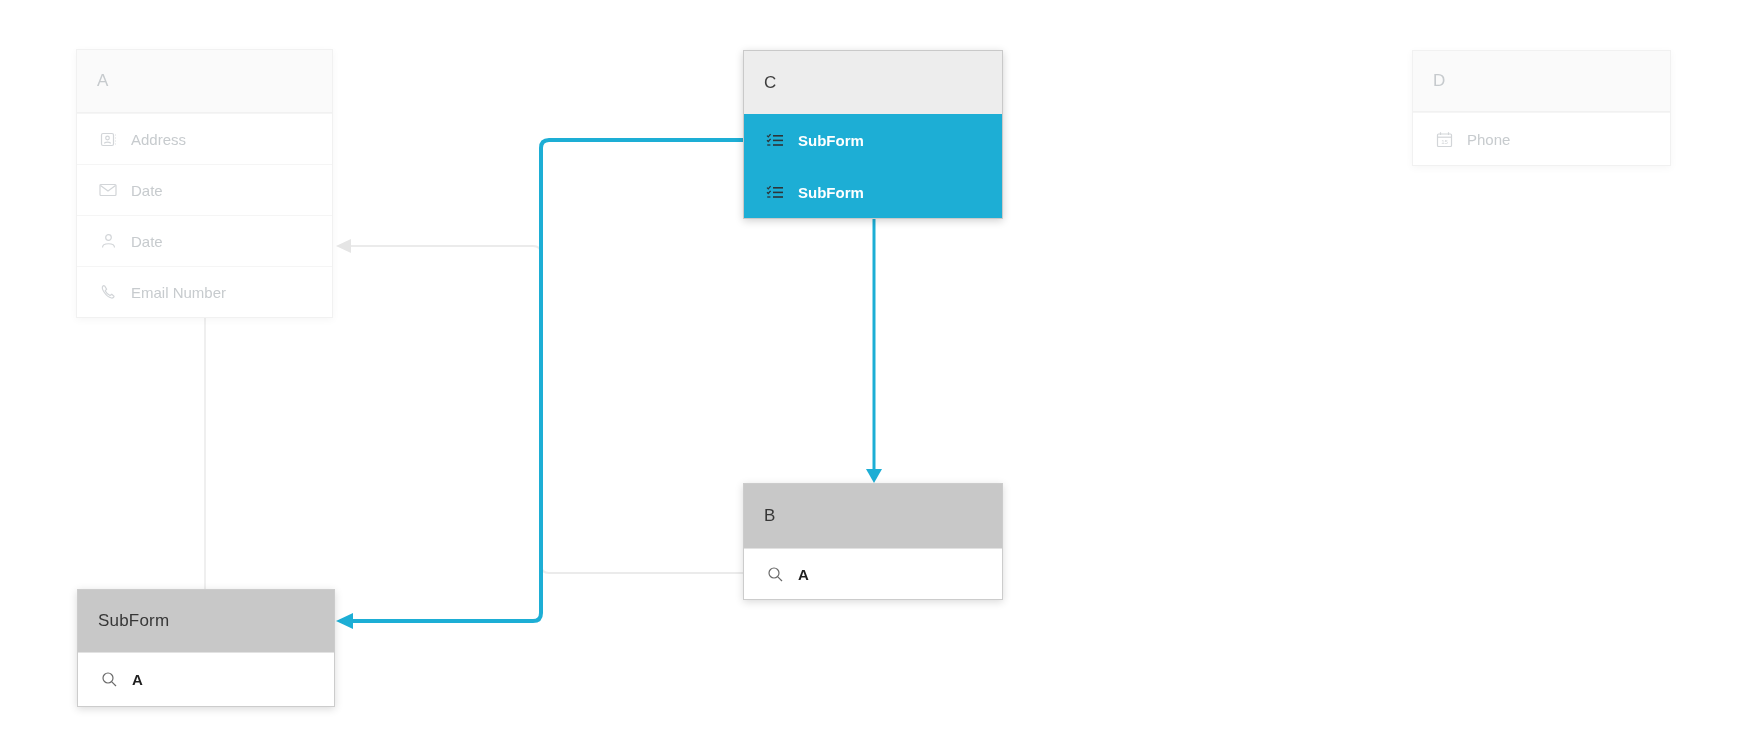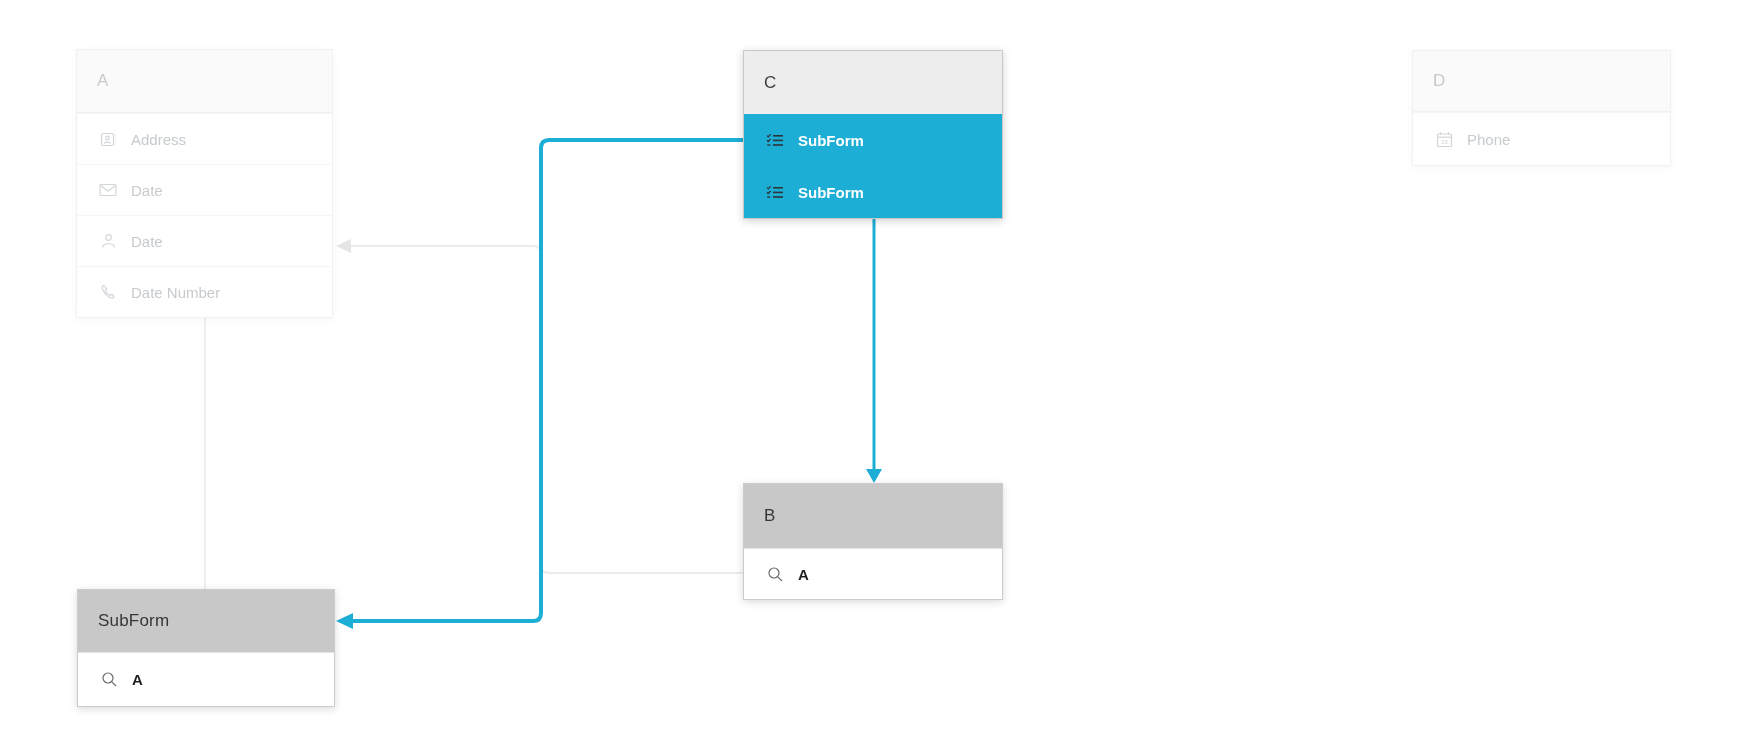--- a/index.html
+++ b/index.html
@@ -103,21 +103,21 @@
         </svg>
       </span>
       <span class="field-label">Date</span>
     </div>
     <div class="field-row">
       <span class="field-icon">
         <svg width="16" height="16" viewBox="0 0 16 16" fill="none" stroke="currentColor" stroke-width="1.2">
           <path d="M3 2 C2 3 2 5 4 8 C6 11 9 13.5 11.5 14 C13 14.3 14 13 14 12.2 L11.8 10.3 L10 11.5 C8.5 10.8 6 8.5 5.2 6.8 L6.6 5.2 L4.8 2.2 C4.3 1.7 3.5 1.5 3 2 Z"></path>
         </svg>
       </span>
-      <span class="field-label">Date Number</span>
+      <span class="field-label">Email Number</span>
     </div>
   </div>
 
   <div class="formbox" id="box-c">
     <div class="box-header">
       <span>C</span>
     </div>
     <div class="field-row">
       <span class="field-icon">
         <svg width="18" height="15" viewBox="0 0 18 15" fill="none" stroke="currentColor" stroke-width="1.6">

